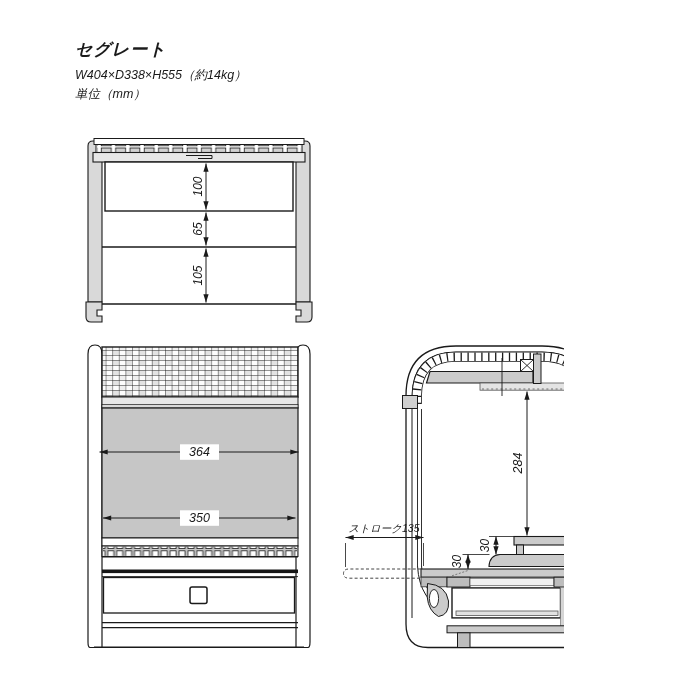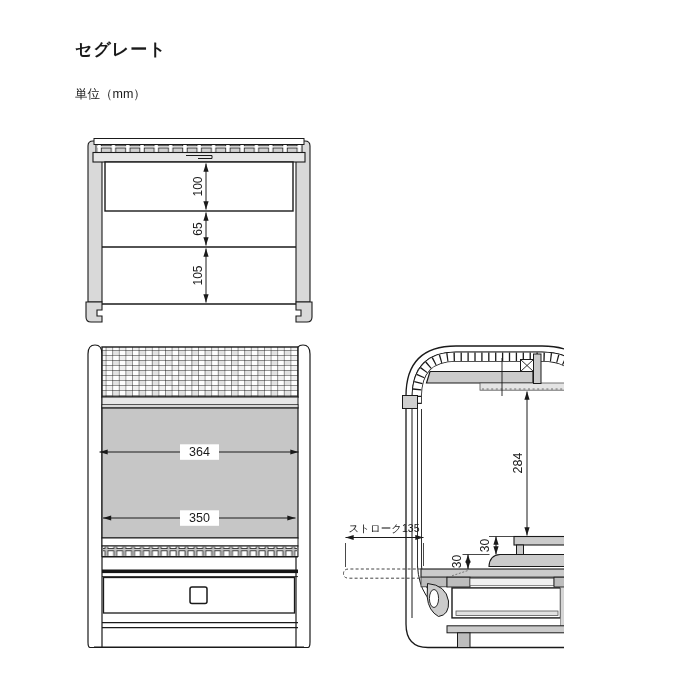--- a/index.html
+++ b/index.html
@@ -1,38 +1,39 @@
 <!DOCTYPE html>
 <html style="--line: #1a1a1a; --panel-gray: #c6c6c6; --light-gray: #e7e7e7; --mid-gray: #d9d9d9; --band-gray: #cfcfcf; --background: #ffffff;"><head>
 <meta charset="utf-8">
 <style>
   html,body{margin:0;padding:0;}
   body{width:700px;height:700px;background:var(--background,#fff);
        font-family:"Liberation Sans","DejaVu Sans",sans-serif;color:var(--line,#1a1a1a);}
-  .page{position:relative;width:564px;height:700px;overflow:hidden;background:var(--background,#fff);}
+  .page{position:relative;width:564px;height:700px;overflow:hidden;background:var(--background,#fff);font-style:italic;}
   .hdr{position:absolute;left:75px;}
   .title{top:38px;font-size:17px;font-weight:bold;letter-spacing:1px;}
   .spec{top:67px;font-size:12.5px;}
   .unit{top:86px;font-size:12.5px;text-align:center;}
   svg{position:absolute;left:0;top:0;}
   .ln{stroke:var(--line,#1a1a1a);fill:none;}
   .fw{fill:#fff;stroke:var(--line,#1a1a1a);}
   .fg{fill:var(--mid-gray,#d9d9d9);stroke:var(--line,#1a1a1a);}
   .flg{fill:var(--light-gray,#e7e7e7);stroke:var(--line,#1a1a1a);}
   .dim{stroke:var(--line,#1a1a1a);stroke-width:1;fill:none;}
   .dimtxt{font-family:"Liberation Sans","DejaVu Sans",sans-serif;font-size:12px;fill:var(--line,#1a1a1a);}
   .dimtxt2{font-family:"Liberation Sans","DejaVu Sans",sans-serif;font-size:12.5px;fill:var(--line,#1a1a1a);}
   .dimtxtJ{font-family:"Liberation Sans","DejaVu Sans",sans-serif;font-size:10.5px;fill:var(--line,#1a1a1a);}
 </style>
 </head>
 <body>
 
 <div class="page">
 
   <div class="hdr title">セグレート</div>
+  <div class="hdr spec">W404×D338×H555（約14kg）</div>
   <div class="hdr unit">単位（mm）</div>
 
   <svg width="700" height="700" viewBox="0 0 700 700">
     <defs>
       <marker id="arr" markerWidth="10" markerHeight="8" refX="8.6" refY="3" orient="auto-start-reverse" markerUnits="userSpaceOnUse">
         <path d="M0.4,0.4 L8.6,3 L0.4,5.6 Z" fill="#1a1a1a"></path>
       </marker>
       <pattern id="dashband" width="14.3" height="7" patternUnits="userSpaceOnUse">
         <rect x="1.2" y="1" width="10" height="4.8" fill="#d0d0d0" stroke="#1a1a1a" stroke-width="0.8"></rect>
       </pattern>

